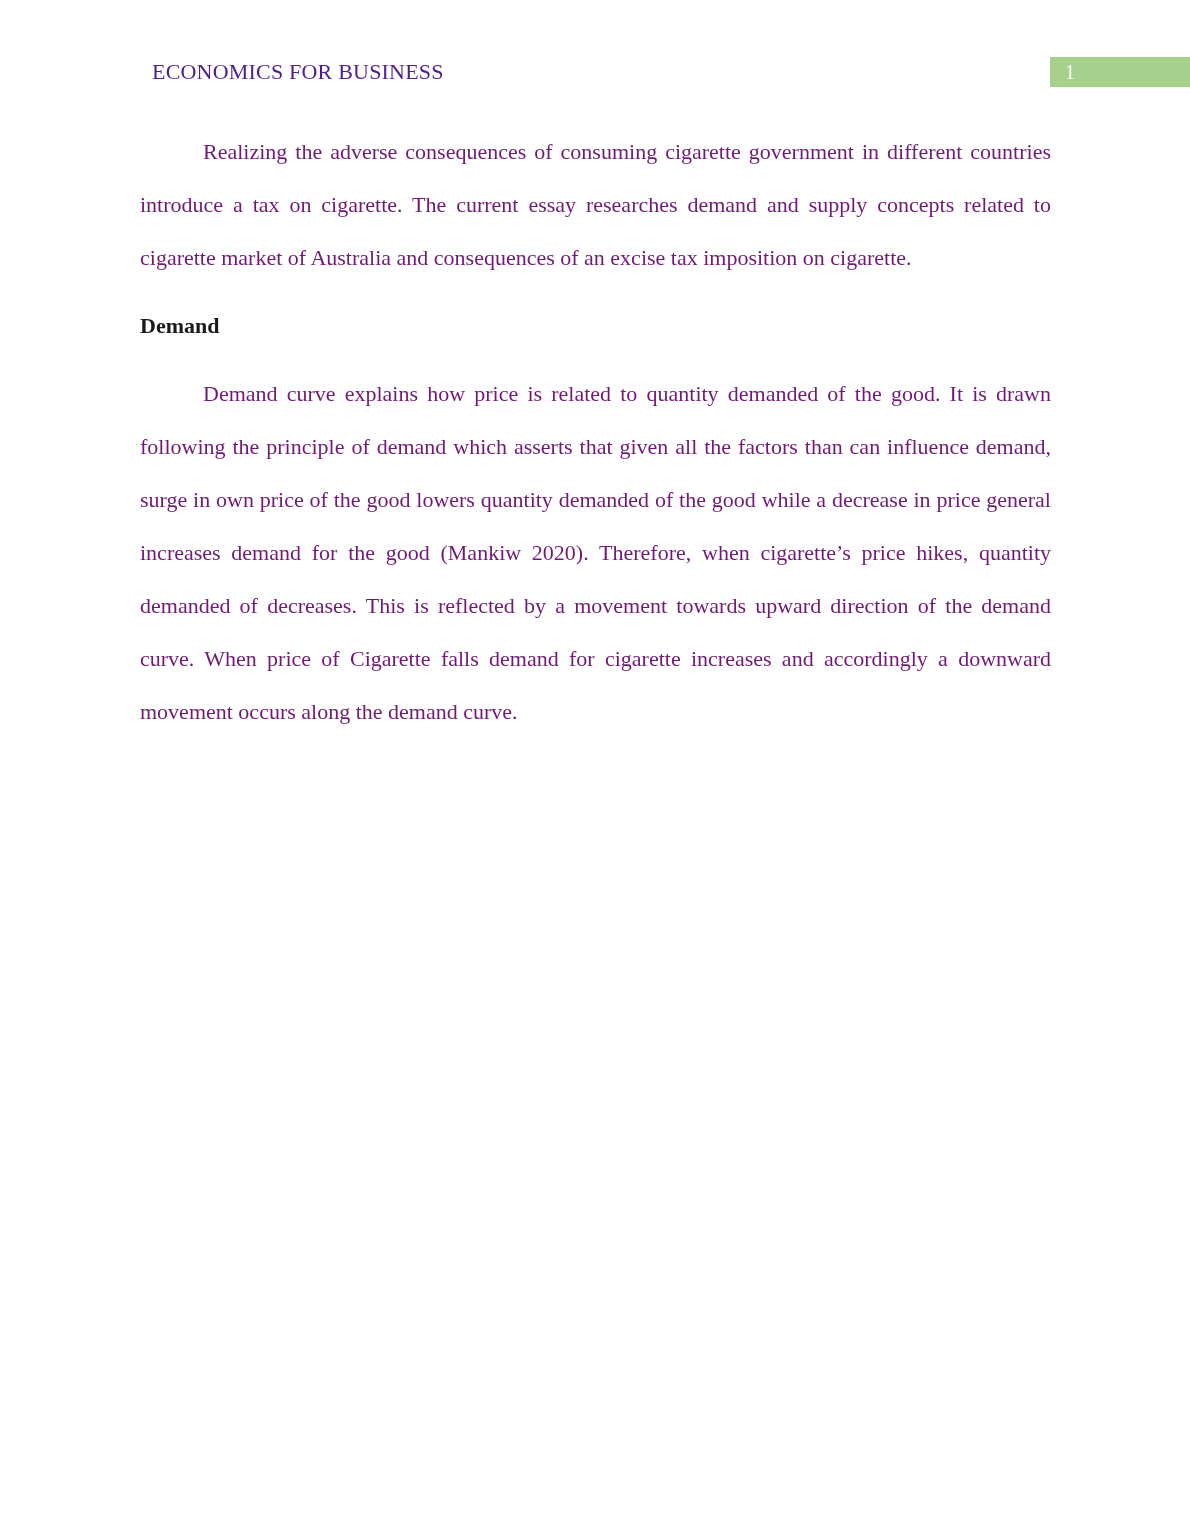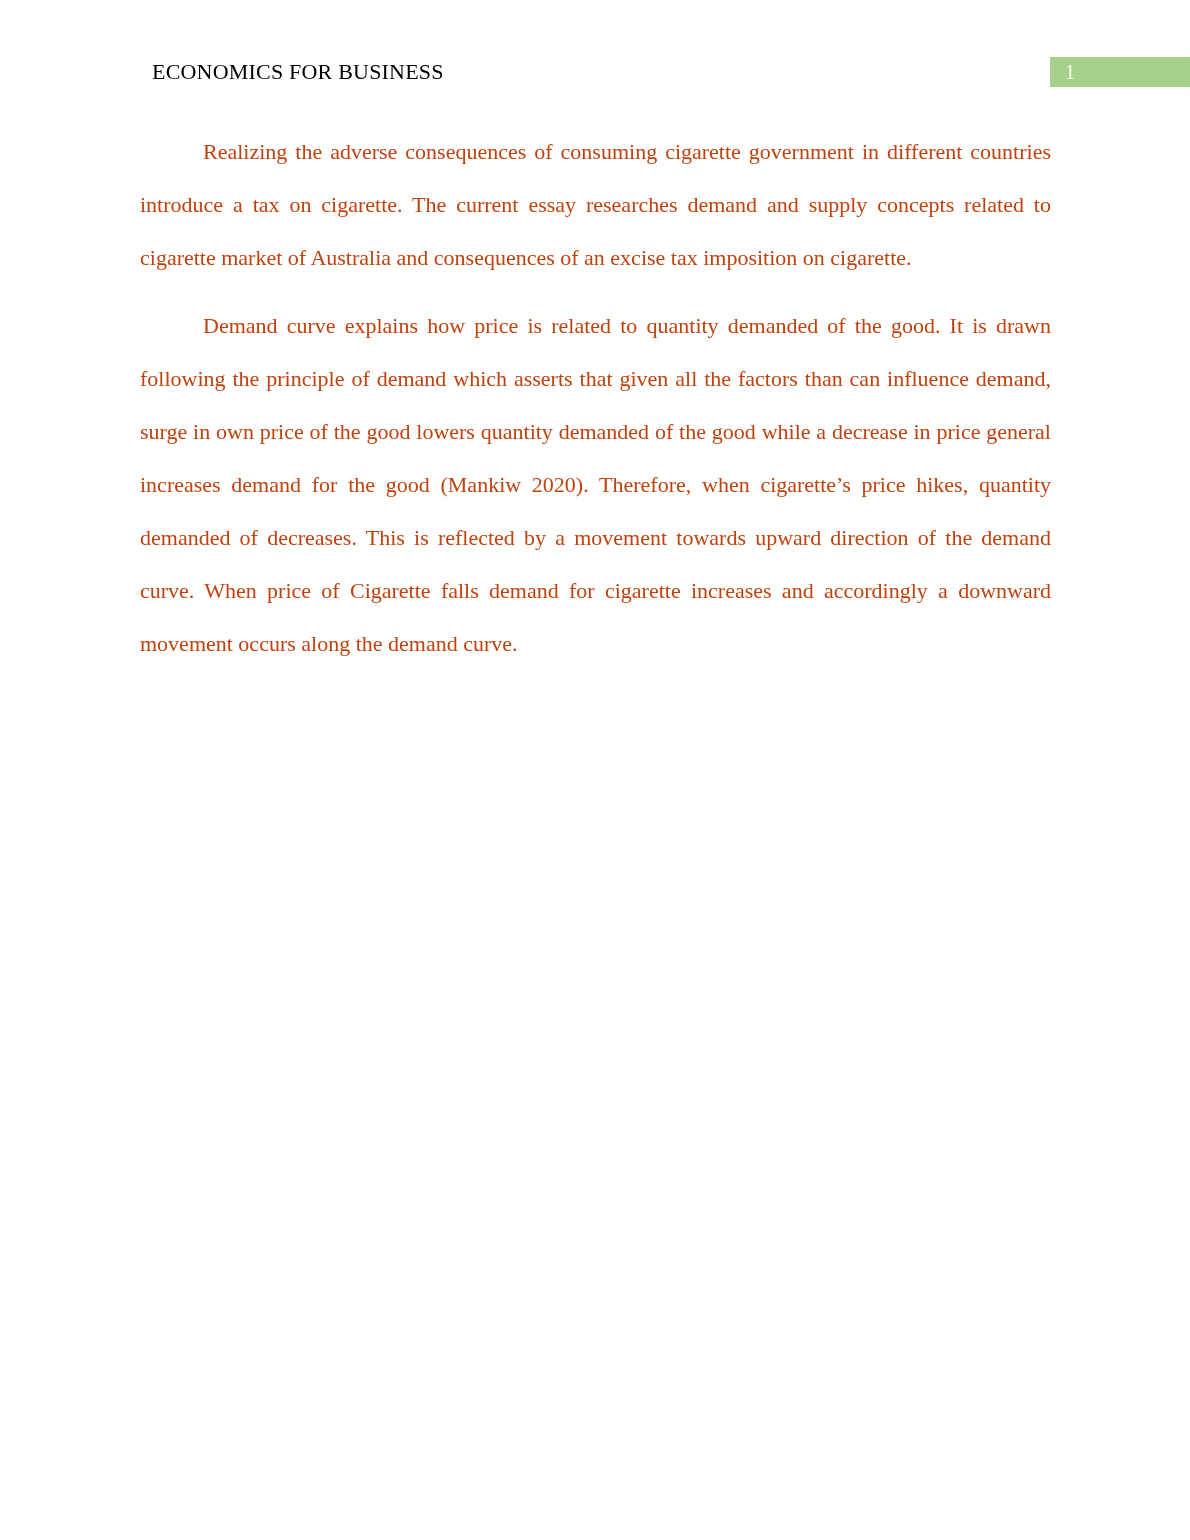--- a/index.html
+++ b/index.html
@@ -21,21 +21,21 @@
   }
 
   .running-head {
     position: absolute;
     left: 152px;
     top: 57px;
     height: 30px;
     line-height: 30px;
     font-size: 22px;
     letter-spacing: 0.2px;
-    color: #000000;
+    color: #4c1d95;
     white-space: nowrap;
   }
 
   .page-number-badge {
     position: absolute;
     right: 0;
     top: 57px;
     width: 140px;
     height: 30px;
     background: #a8d08d;
@@ -54,21 +54,21 @@
     top: 125px;
     width: 911px;
   }
 
   .content p {
     font-size: 22px;
     line-height: 53px;
     text-align: justify;
     text-indent: 63px;
     margin-bottom: 15px;
-    color: #c2410c;
+    color: #701a75;
   }
 
   .content h2 {
     font-size: 22px;
     line-height: 53px;
     font-weight: bold;
     margin-bottom: 15px;
     color: #1a1a1a;
   }
 </style>
@@ -79,18 +79,19 @@
 
   <div class="running-head">ECONOMICS FOR BUSINESS</div>
 
   <div class="page-number-badge">
     <span>1</span>
   </div>
 
   <div class="content">
     <p>Realizing the adverse consequences of consuming cigarette government in different countries introduce a tax on cigarette. The current essay researches demand and supply concepts related to cigarette market of Australia and consequences of an excise tax imposition on cigarette.</p>
 
+    <h2>Demand</h2>
 
 
     <p>Demand curve explains how price is related to quantity demanded of the good. It is drawn following the principle of demand which asserts that given all the factors than can influence demand, surge in own price of the good lowers quantity demanded of the good while a decrease in price general increases demand for the good (Mankiw 2020). Therefore, when cigarette’s price hikes, quantity demanded of decreases. This is reflected by a movement towards upward direction of the demand curve. When price of Cigarette falls demand for cigarette increases and accordingly a downward movement occurs along the demand curve.</p>
   </div>
 
 </div>
 
 </body></html>

